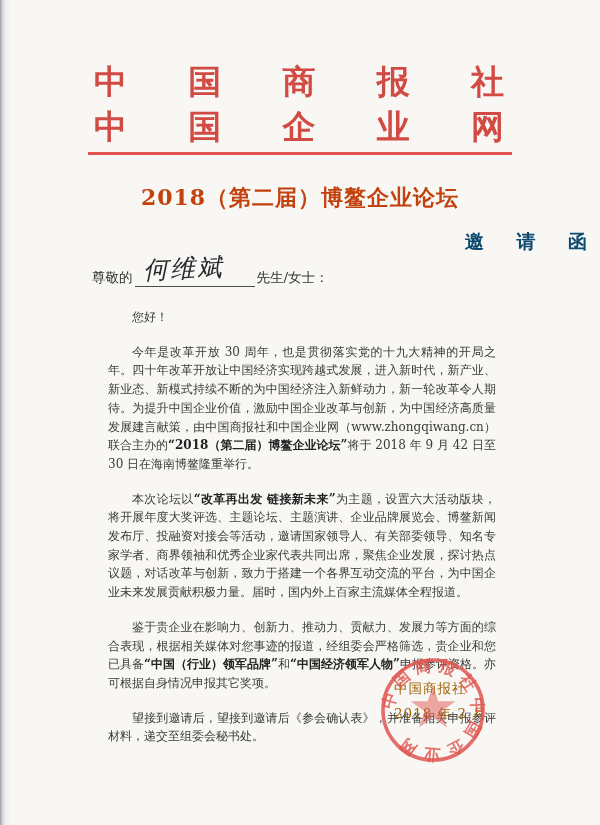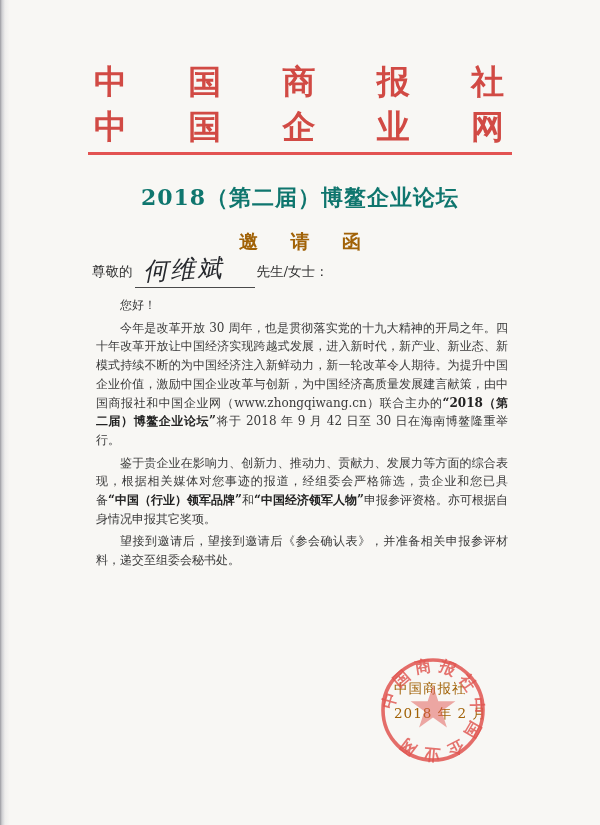--- a/index.html
+++ b/index.html
@@ -14,41 +14,41 @@
   }
   .masthead-row{
     position:absolute;left:94px;width:410px;display:flex;justify-content:space-between;
     font-size:33px;line-height:40px;font-weight:700;color:#d14a44;
   }
   .masthead-row.l1{top:62px;}
   .masthead-row.l2{top:107px;}
   .red-rule{position:absolute;left:88px;top:152px;width:424px;height:3px;background:#e35352;}
   .doc-title{
     position:absolute;left:0;top:183px;width:100%;text-align:center;
-    font-size:22px;font-weight:700;color:#0f766e;letter-spacing:1px;
+    font-size:22px;font-weight:700;color:#c2410c;letter-spacing:1px;
   }
   .doc-subtitle{
-    position:absolute;left:0;top:229px;width:100%;text-align:center;
-    font-size:19px;font-weight:700;color:#a16207;letter-spacing:13px;text-indent:13px;
+    position:absolute;left:0;top:229px;width:100%;text-align:right;
+    font-size:19px;font-weight:700;color:#0c4a6e;letter-spacing:13px;text-indent:13px;
   }
   .salutation{
-    position:absolute;left:92px;top:263px;display:flex;
+    position:absolute;left:92px;top:263px;display:flex;align-items:flex-end;
     font-size:13.5px;color:#333;height:24px;
   }
   .name-slot{
     display:inline-block;width:120px;border-bottom:1.2px solid #4a4a4a;
     position:relative;height:24px;margin:0 2px;
   }
   .hand-name{
     position:absolute;left:8px;top:-7px;font-size:25px;line-height:28px;color:#27292e;
     font-style:italic;transform:rotate(-2.5deg);letter-spacing:2px;white-space:nowrap;
   }
   .body-block{position:absolute;left:92px;top:292px;width:420px;}
   .para{
-    margin:4px;font-size:12px;line-height:18.7px;color:#3a3a3a;
+    margin:16px;font-size:12px;line-height:18.7px;color:#3a3a3a;
     text-align:justify;text-indent:2em;
   }
   .para .bold{font-weight:700;color:#222;}
   .signature{
     position:absolute;left:394px;top:676px;z-index:1;
     font-size:13.5px;line-height:25px;color:#a16207;letter-spacing:1px;
   }
   .stamp{position:absolute;left:366px;top:643px;width:134px;height:134px;z-index:2;filter:blur(.3px);}
 </style>
 </head>
@@ -82,20 +82,21 @@
     <span>尊敬的</span>
     <span class="name-slot">
       <span class="hand-name">何维斌</span>
     </span>
     <span>先生/女士：</span>
   </div>
 
   <div class="body-block">
     <p class="para">您好！</p>
   <p class="para"><span>今年是改革开放 30 周年，也是贯彻落实党的十九大精神的开局之年。四十年改革开放让中国经济实现跨越式发展，进入新时代，新产业、新业态、新模式持续不断的为中国经济注入新鲜动力，新一轮改革令人期待。为提升中国企业价值，激励中国企业改革与创新，为中国经济高质量发展建言献策，由中国商报社和中国企业网（www.zhongqiwang.cn）联合主办的</span><span class="bold">“2018（第二届）博鳌企业论坛”</span><span>将于 2018 年 9 月 42 日至 30 日在海南博鳌隆重举行。</span></p>
+      <p class="para"><span>本次论坛以</span><span class="bold">“改革再出发 链接新未来”</span><span>为主题，设置六大活动版块，将开展年度大奖评选、主题论坛、主题演讲、企业品牌展览会、博鳌新闻发布厅、投融资对接会等活动，邀请国家领导人、有关部委领导、知名专家学者、商界领袖和优秀企业家代表共同出席，聚焦企业发展，探讨热点议题，对话改革与创新，致力于搭建一个各界互动交流的平台，为中国企业未来发展贡献积极力量。届时，国内外上百家主流媒体全程报道。</span></p>
       <p class="para"><span>鉴于贵企业在影响力、创新力、推动力、贡献力、发展力等方面的综合表现，根据相关媒体对您事迹的报道，经组委会严格筛选，贵企业和您已具备</span><span class="bold">“中国（行业）领军品牌”</span><span>和</span><span class="bold">“中国经济领军人物”</span><span>申报参评资格。亦可根据自身情况申报其它奖项。</span></p>
       <p class="para"><span>望接到邀请后，望接到邀请后《参会确认表》，并准备相关申报参评材料，递交至组委会秘书处。</span></p>
     </div>
 
   <div class="signature">
     <div>中国商报社</div>
     <div>2018 年 2 月</div>
   </div>
 
   <svg class="stamp" viewBox="0 0 134 134">

